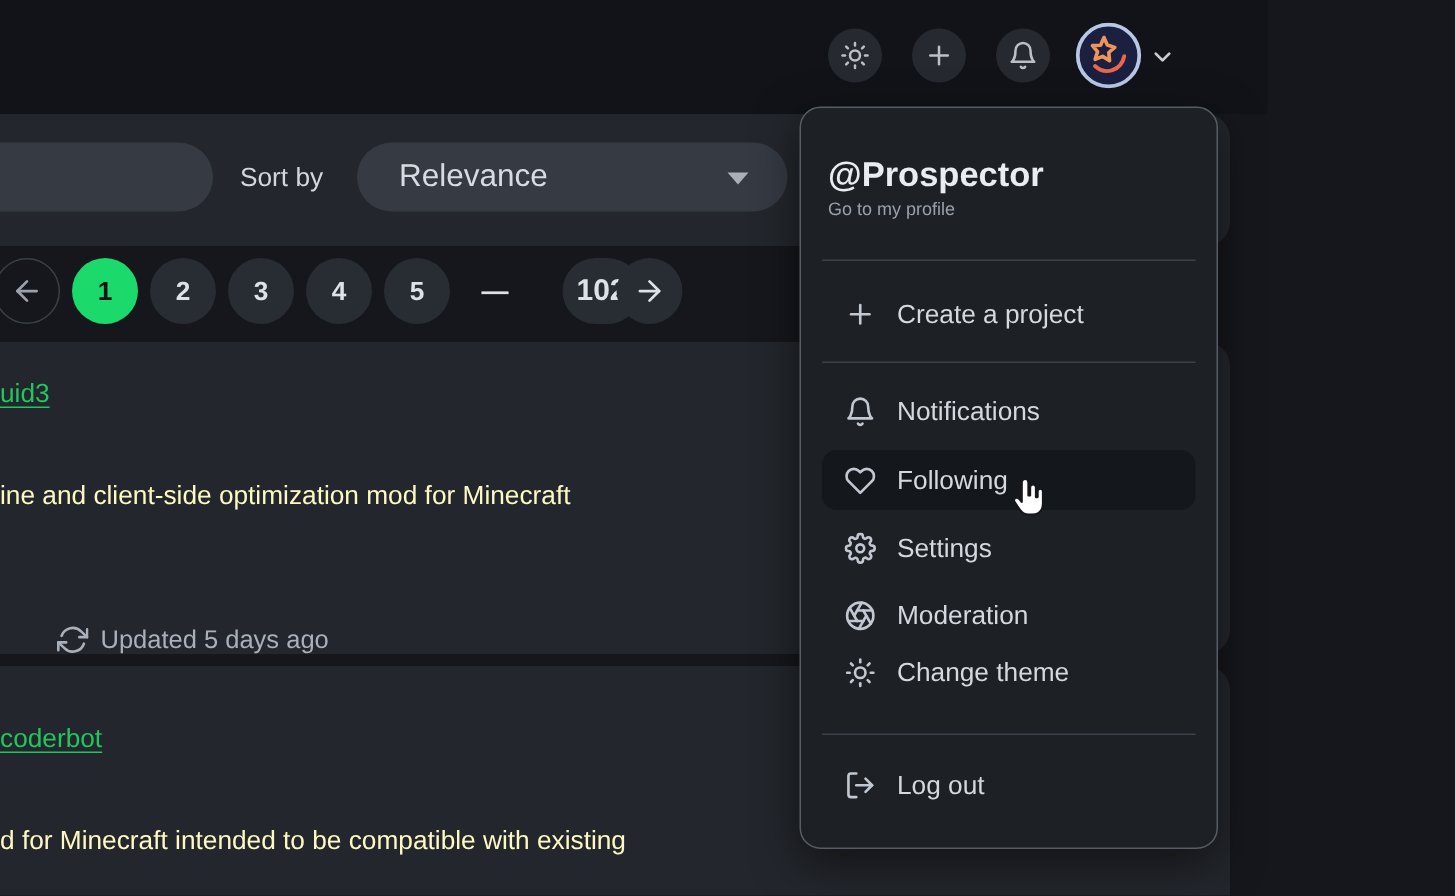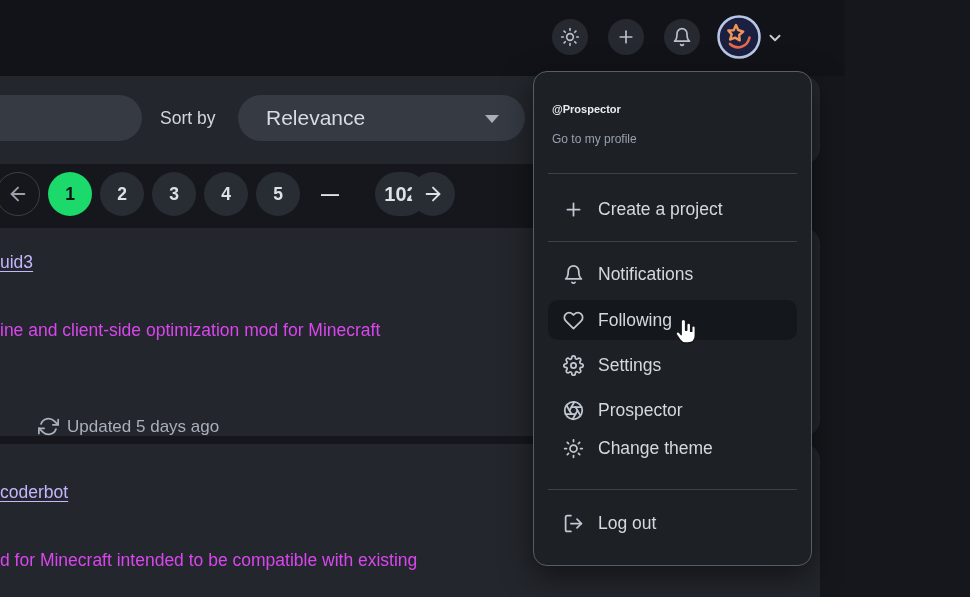--- a/index.html
+++ b/index.html
@@ -32,32 +32,32 @@
   .pg-prev { left:-4px; background:transparent; border:1.5px solid #3a4048; color:#9aa1ac; }
   .pg-current { background:#1bd96a; color:#101419; }
   .pg-dash { position:absolute; top:172px; left:308px; width:44px; height:44px; display:flex; align-items:center;
              justify-content:center; color:#dde1e8; font-weight:700; font-size:18px; }
   .pg-last { left:375px; width:52px; border-radius:22px; font-size:20px; }
 
   
   .result-card { position:absolute; left:-40px; width:860px; background:#23262c; border-radius:16px; }
   .card-1 { top:228px; height:208px; }
   .card-2 { top:444px; height:170px; }
-  .author-link { position:absolute; left:40px; color:#c4b5fd; font-size:17.5px; font-weight:500;
+  .author-link { position:absolute; left:40px; color:#22c55e; font-size:17.5px; font-weight:500;
                  text-decoration:underline; text-underline-offset:3px; cursor:pointer; }
-  .desc { position:absolute; left:40px; color:#d946ef; font-size:17.5px; }
+  .desc { position:absolute; left:40px; color:#fef9c3; font-size:17.5px; }
   .updated { position:absolute; left:78px; display:flex; align-items:center; gap:8px;
              color:#a9b0ba; font-size:17px;margin-top:22px; }
   .updated svg { color:#a9b0ba; }
 
   
   .dropdown { position:absolute; left:533px; top:71px; width:279px; height:495px;
               background:#1d2126; border:1px solid #565d66; border-radius:14px;
               box-shadow:0 10px 30px rgba(0,0,0,.5); z-index:10; }
-  .dd-username { position:absolute; left:18px; top:31px; color:#e9ecf0; font-size:11px; font-weight:600; }
+  .dd-username { position:absolute; left:18px; top:31px; color:#e9ecf0; font-size:23px; font-weight:600; }
   .dd-profile  { position:absolute; left:18px; top:60px; color:#98a0ac; font-size:12px; cursor:pointer; }
   .dd-divider  { position:absolute; left:14px; width:249px; height:1px; background:#3c424b; }
   .menu-row { position:absolute; left:14px; width:249px; height:40px; border-radius:10px;
               display:flex; align-items:center; gap:14px; padding-left:15px;
               color:#d5d9df; font-size:17.5px; font-weight:500; cursor:pointer; }
   .menu-row svg { color:#c2c8d1; flex:0 0 auto; }
   .menu-row.highlight { background:#14171c; }
 
   
   .cursor { position:absolute; left:671px; top:318px; z-index:30; pointer-events:none; }
@@ -196,21 +196,21 @@
     <div class="menu-row" style="top:318px">
       <svg width="21" height="21" viewBox="0 0 24 24" fill="none" stroke="currentColor" stroke-width="2" stroke-linecap="round" stroke-linejoin="round">
           <circle cx="12" cy="12" r="10"></circle>
           <line x1="14.31" y1="8" x2="20.05" y2="17.94"></line>
           <line x1="9.69" y1="8" x2="21.17" y2="8"></line>
           <line x1="7.38" y1="12" x2="13.12" y2="2.06"></line>
           <line x1="9.69" y1="16" x2="3.95" y2="6.06"></line>
           <line x1="14.31" y1="16" x2="2.83" y2="16"></line>
           <line x1="16.62" y1="12" x2="10.88" y2="21.94"></line>
         </svg>
-      <span>Prospector</span>
+      <span>Moderation</span>
     </div>
 
     <div class="menu-row" style="top:356px">
       <svg width="21" height="21" viewBox="0 0 24 24" fill="none" stroke="currentColor" stroke-width="2" stroke-linecap="round" stroke-linejoin="round">
           <circle cx="12" cy="12" r="4"></circle>
           <line x1="12" y1="2" x2="12" y2="4"></line>
           <line x1="12" y1="20" x2="12" y2="22"></line>
           <line x1="4.93" y1="4.93" x2="6.34" y2="6.34"></line>
           <line x1="17.66" y1="17.66" x2="19.07" y2="19.07"></line>
           <line x1="2" y1="12" x2="4" y2="12"></line>

